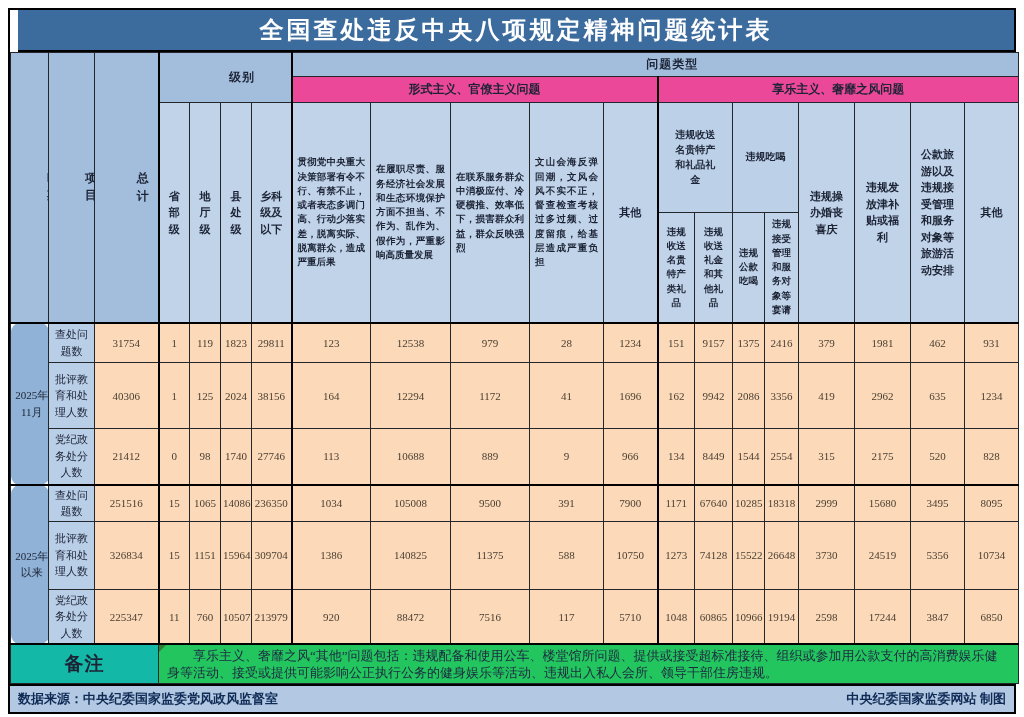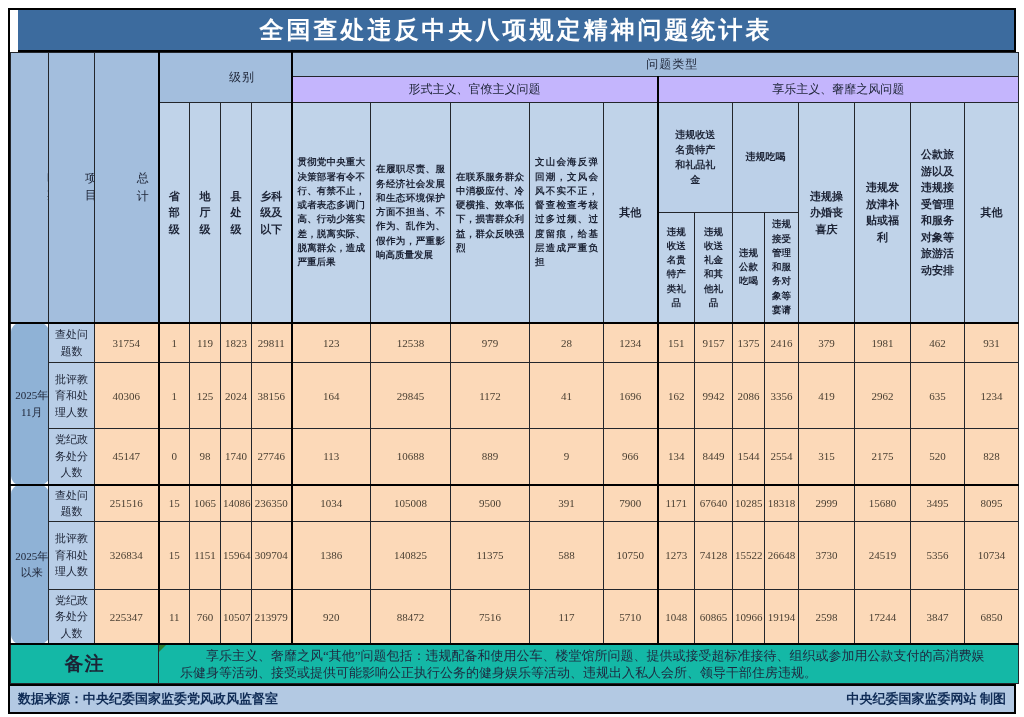--- a/index.html
+++ b/index.html
@@ -4,41 +4,41 @@
 <style>
   html,body{margin:0;padding:0;background:#fff;}
   body{font-family:"Liberation Serif","DejaVu Serif",serif;color:#1c2335;}
   .wrap{width:1004px;margin:8px auto 0 8px;border:2px solid #000;}
   .title-bar{height:40px;line-height:40px;text-align:center;background:#3c6b9e;color:#fff;
     font-size:24px;font-weight:bold;letter-spacing:3px;border-bottom:2px solid #000;margin-left:8px;}
   table{border-collapse:collapse;table-layout:fixed;width:100%;}
   th,td{border:1px solid #23262b;text-align:center;vertical-align:middle;padding:1px 2px;
     overflow:hidden;}
   th{font-weight:bold;}
-  .mid{background:#a3bedd;font-size:12px;font-weight:400;letter-spacing:1px;padding-left:36px;}
-  .band{background:#c4b5fd;font-size:12px;font-weight:400;}
+  .mid{background:#a3bedd;font-size:12px;font-weight:700;letter-spacing:1px;padding-left:36px;}
+  .band{background:#ec4899;font-size:12px;font-weight:700;}
   .light{background:#c0d3e9;font-size:11px;}
   .group{background:#bcd0e8;font-size:10px;line-height:1.45;}
   .tall{background:#c0d3e9;font-size:9.5px;line-height:1.5;text-align:justify;
     text-justify:inter-character;padding:3px 5px;}
   .sub{background:#c0d3e9;font-size:9.5px;line-height:1.5;}
   .period{background:#8fb2d6;font-size:11px;border-radius:9px;}
   .item{background:#b9cee7;font-size:11px;line-height:1.45;}
   .num{background:#fcd9b8;font-size:11px;color:#4a4033;}
   .stack{display:inline-block;word-break:break-all;line-height:1.5;text-align:center;}
   .bl{border-left:2px solid #000;}
   tr.thick-top td, tr.thick-top th{border-top:2px solid #000;}
   tbody tr:first-child td{border-top:2px solid #000;}
   tr.h1{height:24px;} tr.h2{height:26px;} tr.h3{height:110px;} tr.h4{height:110px;}
   tr.r1{height:40px;} tr.r2{height:66px;} tr.r3{height:56px;}
   tr.r4{height:32px;} tr.r5{height:68px;} tr.r6{height:55px;}
   tr.note-row{height:36px;}
   td.note-label{background:#14b8a6;font-size:19px;font-weight:600;letter-spacing:1px;}
-  td.note-content{background:#14b8a6;text-align:left;font-size:13px;line-height:17px;
-    padding:2px 21px;text-indent:2em;color:#1e2940;position:relative;}
+  td.note-content{background:#22c55e;text-align:left;font-size:13px;line-height:17px;
+    padding:2px 8px;text-indent:2em;color:#1e2940;position:relative;}
   .corner-flag{position:absolute;top:0;left:0;width:0;height:0;text-indent:0;
     border-top:7px solid #2e7d32;border-right:7px solid transparent;}
   .footer-bar{display:flex;justify-content:space-between;align-items:center;height:26px;
     background:#b3c9e3;border-top:2px solid #000;padding:0 8px;
     font-family:"Liberation Sans","DejaVu Sans",sans-serif;font-weight:bold;
     font-size:13px;color:#0f2b55;}
 </style>
 </head>
 <body>
 
@@ -128,36 +128,36 @@
         <td class="num">931</td>
       </tr>
       <tr class="r2">
         <td class="item"><span class="stack" style="width:3.3em">批评教育和处理人数</span></td>
         <td class="num">40306</td>
         <td class="num bl">1</td>
         <td class="num">125</td>
         <td class="num">2024</td>
         <td class="num">38156</td>
         <td class="num bl">164</td>
-        <td class="num">29845</td>
+        <td class="num">12294</td>
         <td class="num">1172</td>
         <td class="num">41</td>
         <td class="num">1696</td>
         <td class="num bl">162</td>
         <td class="num">9942</td>
         <td class="num">2086</td>
         <td class="num">3356</td>
         <td class="num">419</td>
         <td class="num">2962</td>
         <td class="num">635</td>
         <td class="num">1234</td>
       </tr>
       <tr class="r3">
         <td class="item"><span class="stack" style="width:3.3em">党纪政务处分人数</span></td>
-        <td class="num">45147</td>
+        <td class="num">21412</td>
         <td class="num bl">0</td>
         <td class="num">98</td>
         <td class="num">1740</td>
         <td class="num">27746</td>
         <td class="num bl">113</td>
         <td class="num">10688</td>
         <td class="num">889</td>
         <td class="num">9</td>
         <td class="num">966</td>
         <td class="num bl">134</td>

